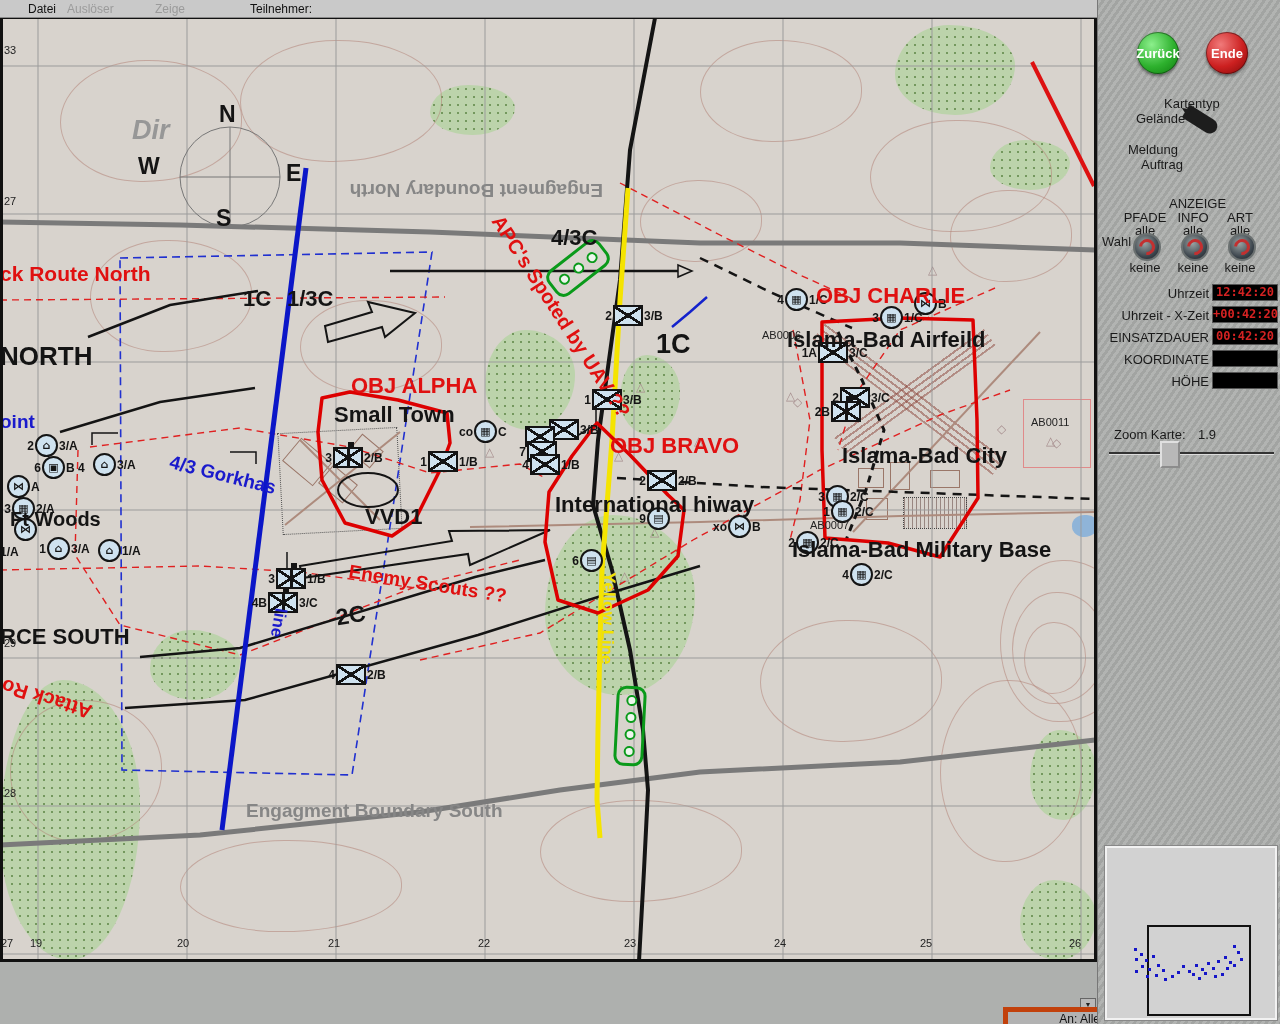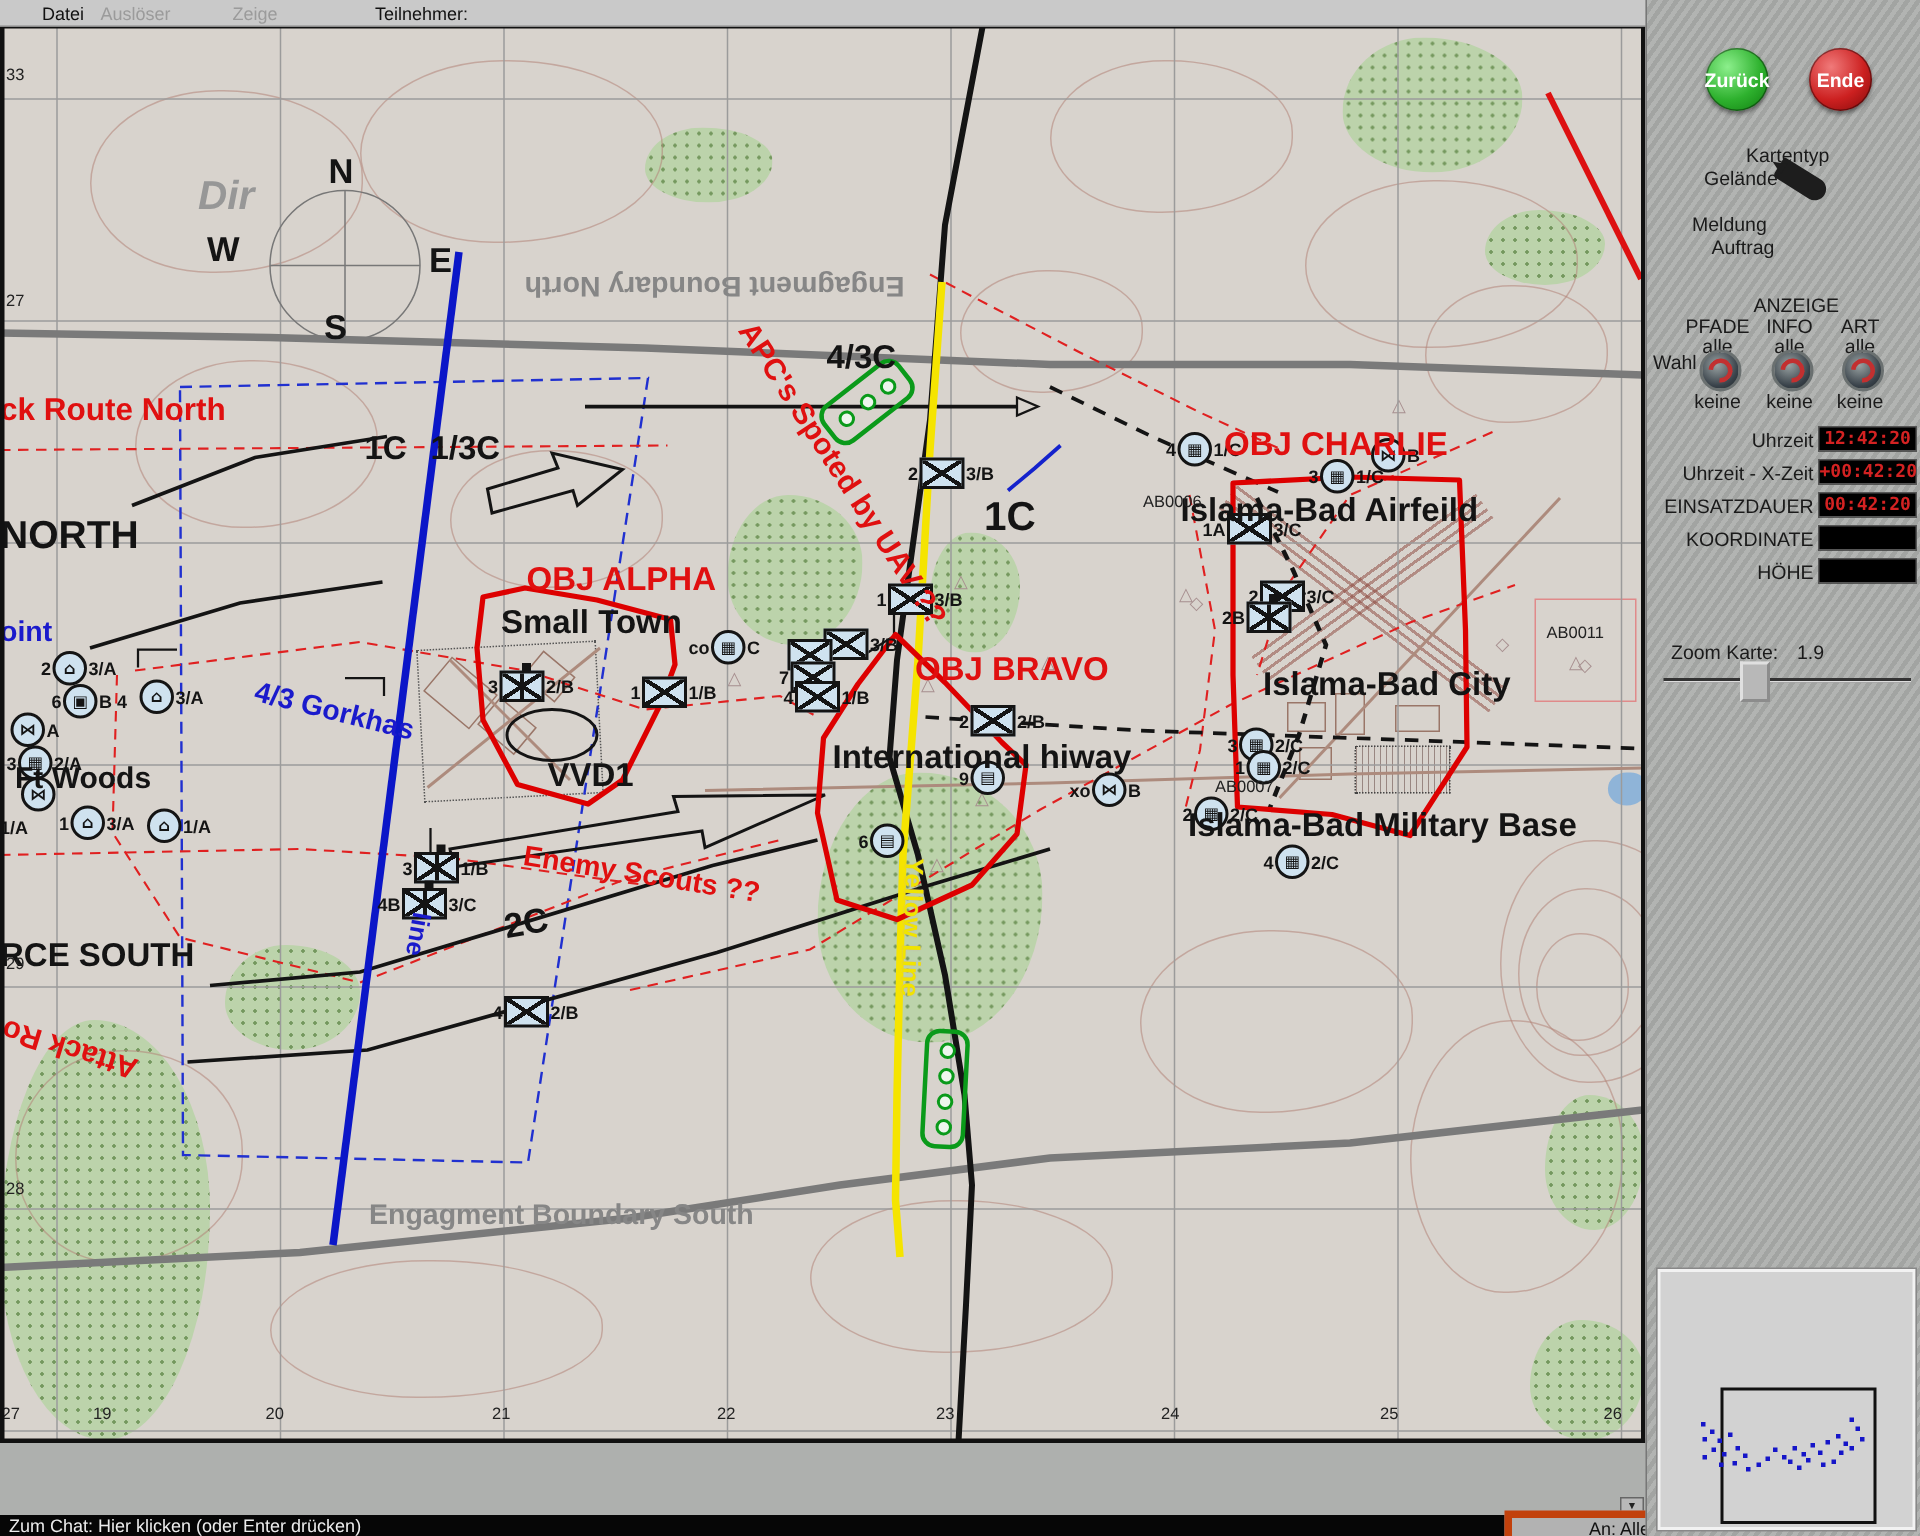--- a/index.html
+++ b/index.html
@@ -429,21 +429,21 @@
         <div class="lbl lbl-blue" style="left: 256px; top: 620px; font-size: 17px; width: 42px; transform: rotate(100deg);">line</div>
         <div class="lbl lbl-dgray" style="left: 132px; top: 116px; font-size: 27px; font-style: italic;">Dir</div>
         <div class="lbl lbl-yellow" style="left: 546px; top: 624px; font-size: 17px; width: 122px; transform: rotate(92deg);">Yellow Line</div>
         <div class="lbl lbl-sm" style="left: 762px; top: 330px;">AB0006</div>
         <div class="lbl lbl-sm" style="left: 810px; top: 520px;">AB0007</div>
         <div class="lbl lbl-sm" style="left: 1031px; top: 417px;">AB0011</div>
         <div class="lbl lbl-blk" style="left: 219px; top: 102px; font-size: 23px;">N</div>
         <div class="lbl lbl-blk" style="left: 138px; top: 154px; font-size: 23px;">W</div>
         <div class="lbl lbl-blk" style="left: 286px; top: 161px; font-size: 23px;">E</div>
         <div class="lbl lbl-blk" style="left: 216px; top: 206px; font-size: 23px;">S</div>
-        <div class="lbl lbl-grid" style="left: 30px; top: 938px; margin-left: 32px;">19</div>
+        <div class="lbl lbl-grid" style="left: 30px; top: 938px;">19</div>
         <div class="lbl lbl-grid" style="left: 177px; top: 938px;">20</div>
         <div class="lbl lbl-grid" style="left: 328px; top: 938px;">21</div>
         <div class="lbl lbl-grid" style="left: 478px; top: 938px;">22</div>
         <div class="lbl lbl-grid" style="left: 624px; top: 938px;">23</div>
         <div class="lbl lbl-grid" style="left: 774px; top: 938px;">24</div>
         <div class="lbl lbl-grid" style="left: 920px; top: 938px;">25</div>
         <div class="lbl lbl-grid" style="left: 1069px; top: 938px;">26</div>
         <div class="lbl lbl-grid" style="left: 4px; top: 45px;">33</div>
         <div class="lbl lbl-grid" style="left: 4px; top: 196px;">27</div>
         <div class="lbl lbl-grid" style="left: 4px; top: 638px;">29</div>
@@ -459,23 +459,20 @@
   </div>
 
   <div class="menubar">
     <span style="left:28px">Datei</span>
     <span style="left:67px" class="dis">Auslöser</span>
     <span style="left:155px" class="dis">Zeige</span>
     <span style="left:250px">Teilnehmer:</span>
   </div>
 
   <div class="scrollbtn">▼</div>
-  <div class="statusbar">
-    <span>Zum Chat: Hier klicken (oder Enter drücken)</span>
-  </div>
   <div class="tobtn">An: Alle</div>
 
   <div class="sidebar">
     <div class="btn-round btn-back">Zurück</div>
     <div class="btn-round btn-end">Ende</div>
 
     <span class="sb-lbl" style="left:66px;top:96px">Kartentyp</span>
     <span class="sb-lbl" style="left:38px;top:111px">Gelände</span>
     <div class="pen"></div>
     <span class="sb-lbl" style="left:30px;top:142px">Meldung</span>

